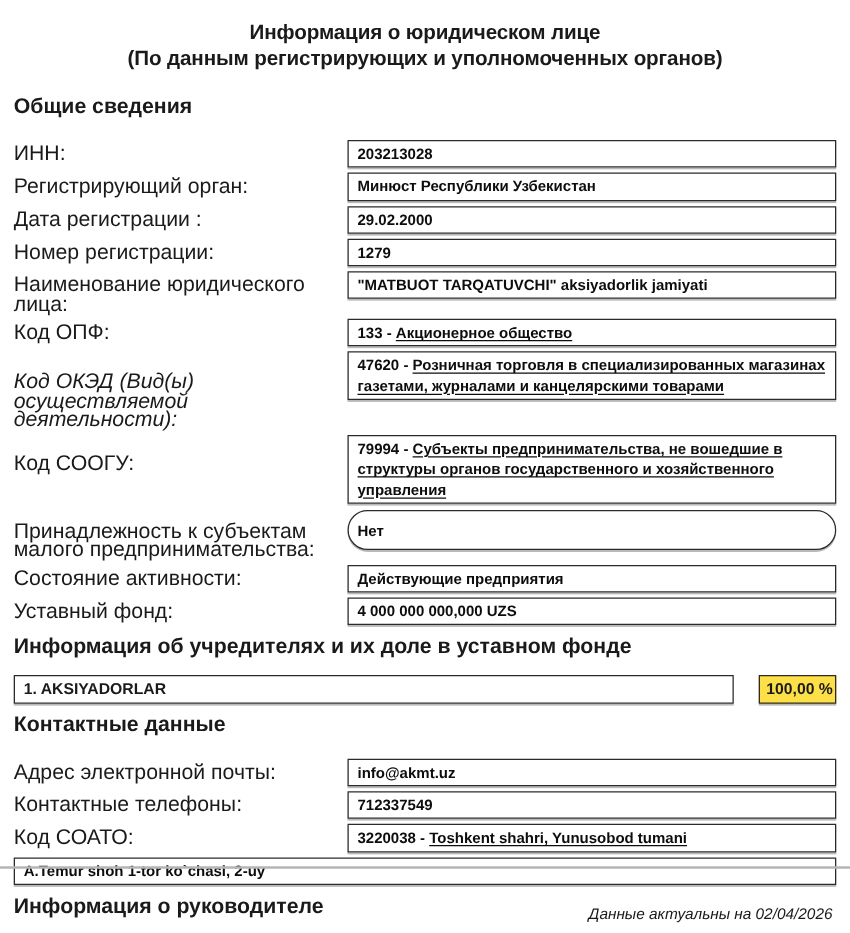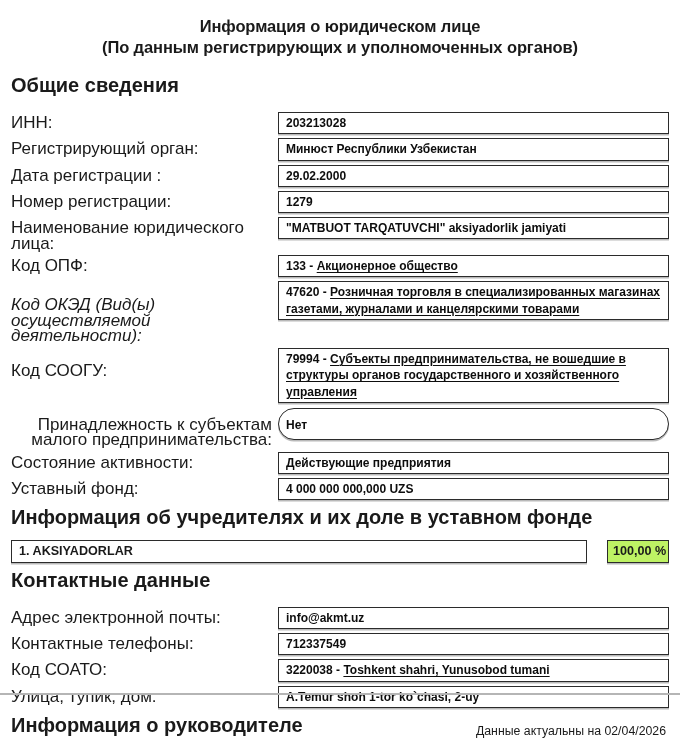--- a/index.html
+++ b/index.html
@@ -30,21 +30,21 @@
     font-size: 16.5px;
     line-height: 21px;
     letter-spacing: -0.1px;
     padding-top: 16px;
   }
   .doc-title .line { display: block; }
 
   
   .section-heading {
     font-weight: bold;
-    font-size: 20px;
+    font-size: 17px;
     line-height: 18px;
     margin: 0;
     padding: 0;
   }
 
   
   .field-row {
     position: relative;
     display: flex;
     align-items: flex-start;
@@ -76,21 +76,21 @@
     text-decoration: underline;
     text-underline-offset: 1.5px;
   }
   .gap-4 { height: 4px; }
   .gap-5 { height: 5px; }
   .gap-8 { height: 8px; }
   .gap-14 { height: 14px; }
   .gap-18 { height: 18px; }
 
   
-  .field-label.two-line { padding-top: 9px; text-align: right; }
+  .field-label.two-line { padding-top: 9px; }
   .field-label.mid-tall { padding-top: 16px; font-style: italic; }
   .field-label.mid-soogu { padding-top: 15px; }
 
   
   .founder-row {
     display: flex;
     align-items: center;
     gap: 20px;
   }
   .founder-name {
@@ -106,38 +106,39 @@
   }
   .founder-share {
     flex: 0 0 62px;
     border: 1.4px solid #2b2b2b;
     box-shadow: 0 1.5px 0 0 #b9b9b9;
     font-weight: bold;
     font-size: 12.6px;
     line-height: 16.3px;
     padding: 2px 0 2px 5px;
     box-sizing: border-box;
-    background: #bef264;
+    background: #fde047;
   }
 
   
   .footer-rule {
     position: absolute;
     left: 0;
     right: 0;
     height: 2px;
     background: #b5b5b5;
   }
   .footer-note {
     position: absolute;
     right: 14px;
     font-size: 12.3px;
     line-height: 16px;
     color: #1a1a1a;
     text-align: right;
+    font-style: italic;
   }
 </style>
 </head>
 <body>
 
 <div class="page">
 
   <div class="doc-title">
     <span class="line">Информация о юридическом лице</span>
     <span class="line">(По данным регистрирующих и уполномоченных органов)</span>
@@ -243,21 +244,20 @@
   </div>
   <div class="gap-4"></div>
 
   <div class="field-row">
     <div class="field-label">Код СОАТО:</div>
     <div class="field-value"><span>3220038 - </span><span class="lnk">Toshkent shahri, Yunusobod tumani</span></div>
   </div>
   <div class="gap-4"></div>
 
   <div class="field-row">
-    <div class="field-label">Улица, тупик, дом:</div>
     <div class="field-value">A.Temur shoh 1-tor ko`chasi, 2-uy</div>
   </div>
 
   <div class="gap-8"></div>
 
   <div class="section-heading">Информация о руководителе</div>
 
   <div class="gap-18"></div>
 
   <div class="field-row">

